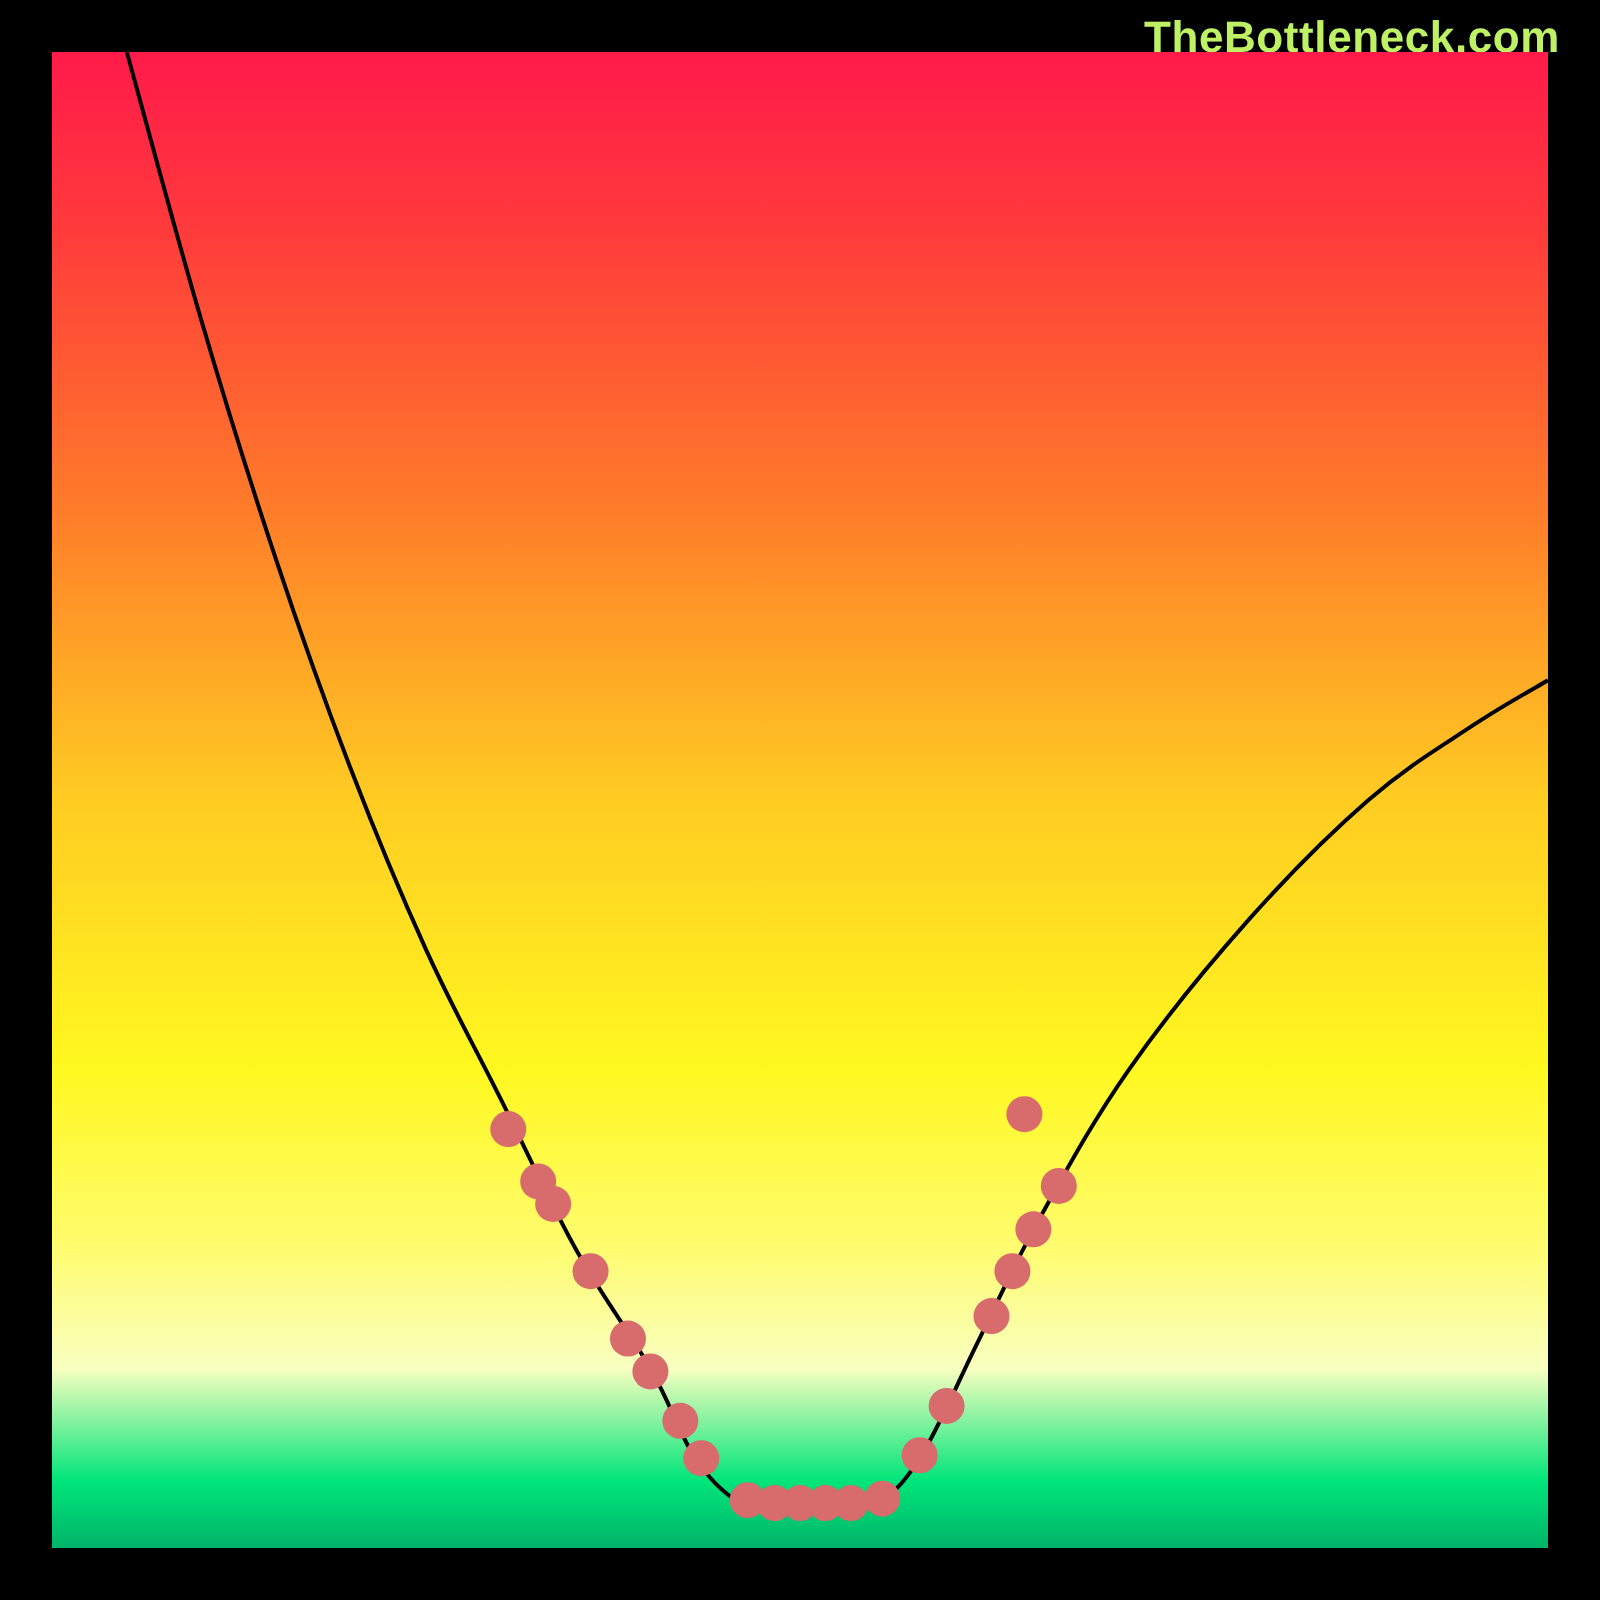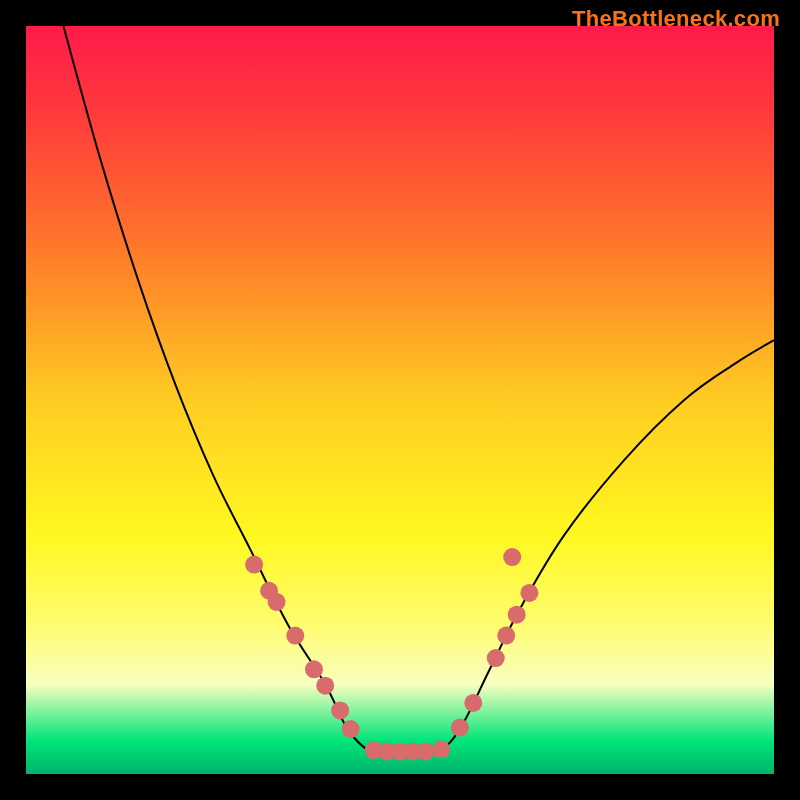--- a/index.html
+++ b/index.html
@@ -18,21 +18,21 @@
   width: 748px;
   height: 748px;
 }
 .watermark {
   position: absolute;
   top: 6px;
   right: 20px;
   font-family: Arial, sans-serif;
   font-size: 22px;
   font-weight: bold;
-  color: #f97316;
+  color: #bef264;
   letter-spacing: 0.3px;
   margin-left: 24px;
 }
 svg {
   display: block;
 }
 </style>
 </head>
 <body>
 

